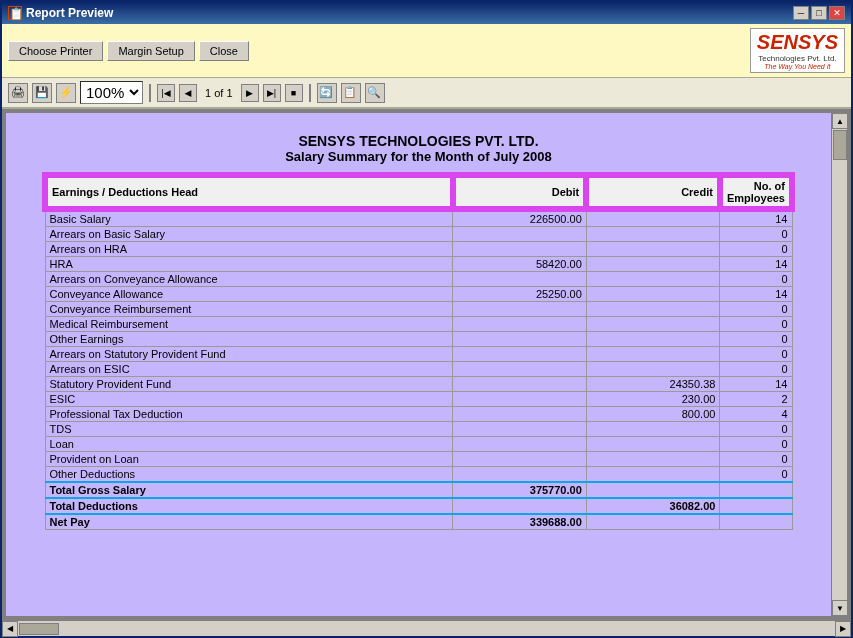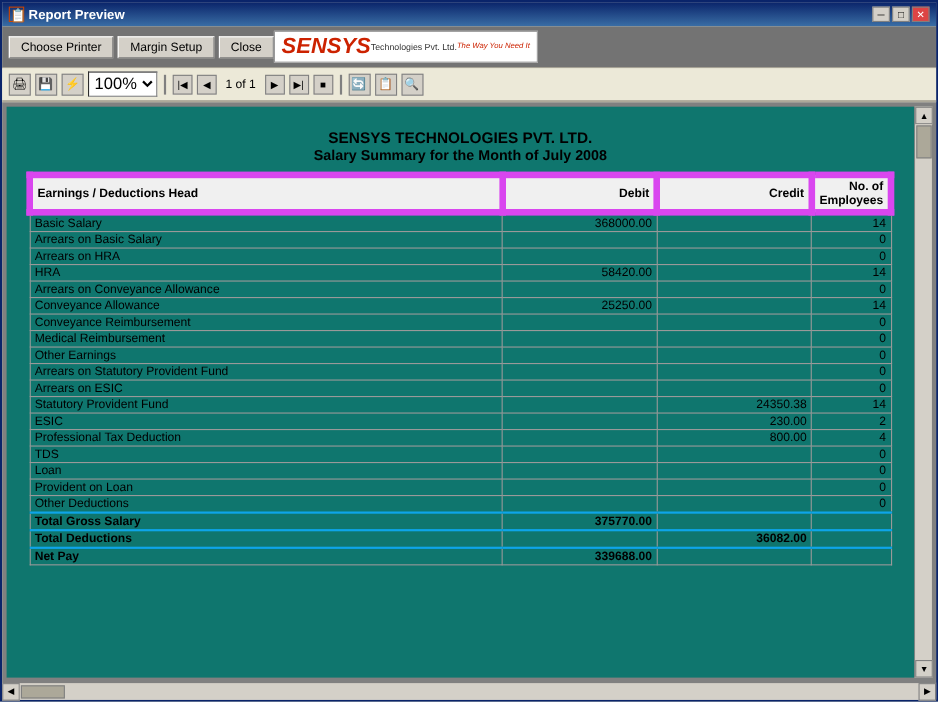--- a/index.html
+++ b/index.html
@@ -7,39 +7,39 @@
 
     
     .window { width: 853px; height: 638px; border: 2px solid #0a246a; background: #ece9d8; display: flex; flex-direction: column; }
     .title-bar { background: linear-gradient(to bottom, #0a246a, #3a6ea5); color: white; padding: 3px 6px; display: flex; align-items: center; justify-content: space-between; height: 22px; }
     .title-bar-left { display: flex; align-items: center; gap: 4px; font-size: 12px; font-weight: bold; }
     .title-icon { width: 14px; height: 14px; background: #ff6600; border: 1px solid #cc4400; display: inline-block; }
     .title-controls { display: flex; gap: 2px; }
     .title-btn { width: 16px; height: 14px; background: #d4d0c8; border: 1px solid #808080; display: flex; align-items: center; justify-content: center; font-size: 9px; cursor: pointer; color: black; }
 
     
-    .toolbar { background: #737373; padding: 4px 6px; display: flex; align-items: center; justify-content: flex-start; border-bottom: 1px solid #aca899; }
+    .toolbar { background: #fef9c3; padding: 4px 6px; display: flex; align-items: center; justify-content: space-between; border-bottom: 1px solid #aca899; }
     .toolbar-buttons { display: flex; gap: 4px; }
     .toolbar-btn { background: #d4d0c8; border: 1px solid #808080; border-top-color: #fff; border-left-color: #fff; padding: 3px 10px; font-size: 11px; cursor: pointer; }
     .logo-area { display: flex; align-items: center; }
-    .logo-box { border: 1px solid #999; padding: 2px 6px; background: white; display: flex; flex-direction: row; align-items: center; }
+    .logo-box { border: 1px solid #999; padding: 2px 6px; background: white; display: flex; flex-direction: column; align-items: center; }
     .logo-sub { font-size: 8px; color: #333; }
     .logo-tag { font-size: 7px; color: #cc2200; font-style: italic; }
 
     
     .report-toolbar { background: #ece9d8; border-bottom: 2px solid #aca899; padding: 3px 6px; display: flex; align-items: center; gap: 4px; }
     .report-icon { width: 20px; height: 20px; border: 1px solid #808080; background: #d4d0c8; display: flex; align-items: center; justify-content: center; font-size: 11px; cursor: pointer; }
     .zoom-select { font-size: 15px; padding: 1px; border: 1px inset #808080; background: white; }
     .nav-btn { width: 18px; height: 18px; border: 1px solid #808080; background: #d4d0c8; display: flex; align-items: center; justify-content: center; font-size: 9px; cursor: pointer; }
     .page-info { font-size: 11px; padding: 0 4px; }
     .separator { width: 2px; height: 18px; background: #808080; margin: 0 2px; }
 
     
     .content-area { flex: 1; background: #808080; padding: 4px; overflow: hidden; display: flex; }
-    .report-page { background: #0f766e; flex: 1; overflow-y: auto; padding: 20px 18px; position: relative; }
+    .report-page { background: #c4b5fd; flex: 1; overflow-y: auto; padding: 20px 36px; position: relative; }
     .scrollbar { width: 16px; background: #d4d0c8; border-left: 1px solid #808080; display: flex; flex-direction: column; }
     .scroll-btn { width: 16px; height: 16px; background: #d4d0c8; border: 1px solid #808080; display: flex; align-items: center; justify-content: center; font-size: 8px; cursor: pointer; }
     .scroll-track { flex: 1; background: #d4d0c8; }
     .scroll-thumb { width: 14px; height: 30px; background: #aca899; border: 1px solid #808080; margin: 1px; }
 
     
     .bottom-scrollbar { height: 16px; background: #d4d0c8; border-top: 1px solid #808080; display: flex; align-items: center; }
     .hscroll-btn { width: 16px; height: 16px; background: #d4d0c8; border: 1px solid #808080; display: flex; align-items: center; justify-content: center; font-size: 8px; }
     .hscroll-track { flex: 1; height: 14px; background: #d4d0c8; }
     .hscroll-thumb { width: 40px; height: 12px; background: #aca899; border: 1px solid #808080; margin: 1px; }
@@ -134,21 +134,21 @@
             <th style="width:55%">Earnings / Deductions Head</th>
             <th class="right" style="width:18%">Debit</th>
             <th class="right" style="width:18%">Credit</th>
             <th class="right" style="width:9%">No. of Employees</th>
           </tr>
         </thead>
         <tbody id="table-body">
 
         <tr>
       <td>Basic Salary</td>
-      <td class="right">368000.00</td>
+      <td class="right">226500.00</td>
       <td class="right"></td>
       <td class="right">14</td>
     </tr>
             <tr>
       <td>Arrears on Basic Salary</td>
       <td class="right"></td>
       <td class="right"></td>
       <td class="right">0</td>
     </tr>
             <tr>

